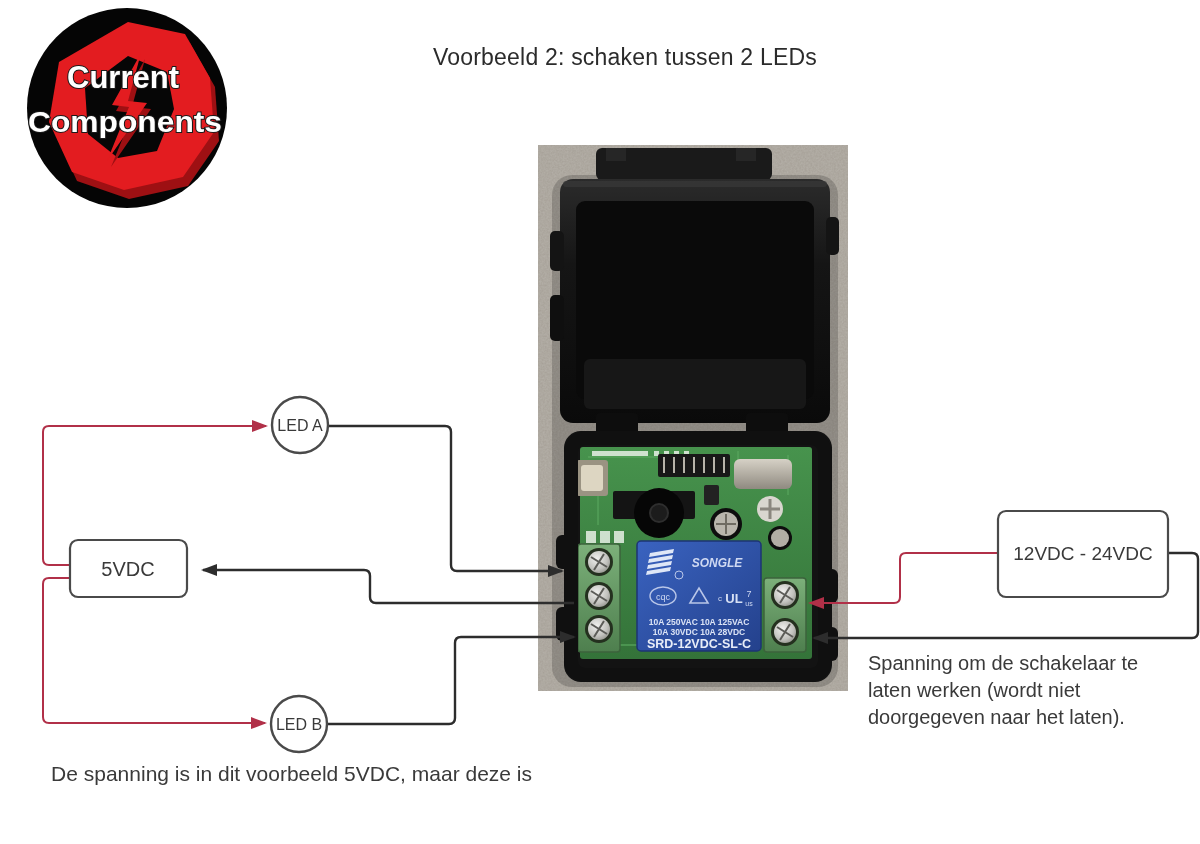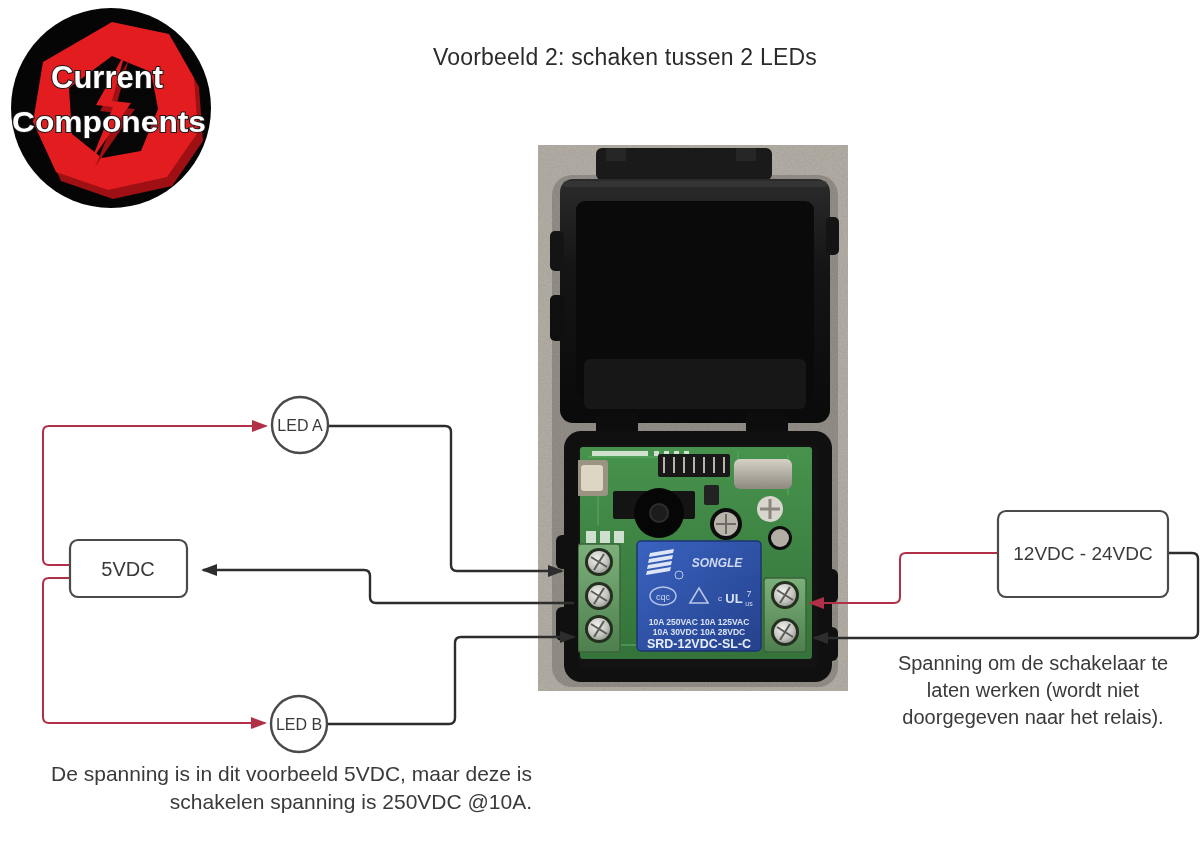--- a/index.html
+++ b/index.html
@@ -1,34 +1,34 @@
 <!DOCTYPE html>
 <html style="--wire-red: #b13048; --wire-black: #2d2d2d; --logo-red: #e31c20; --logo-red-dark: #9e1013; --relay-blue: #2e53a8; --pcb-green: #3f8a45; --terminal-green: #6fa56f;"><head>
 <meta charset="utf-8">
 <style>
   html,body{margin:0;padding:0;background:#ffffff;}
   body{font-family:"Liberation Sans", sans-serif; width:1200px; height:844px; position:relative; overflow:hidden;}
   .abs{position:absolute;}
   #title{left:320px; top:44px; width:610px; text-align:center; font-size:23px; font-weight:normal; color:#2b2b2b; letter-spacing:.2px;}
-  #right-note{left:868px; top:650px; width:330px; text-align:center; font-size:20px; line-height:27px; color:#3a3a3a;}
+  #right-note{left:868px; top:650px; width:330px; font-size:20px; line-height:27px; color:#3a3a3a;}
   #bottom-note{left:0px; top:760px; width:532px; text-align:right; font-size:21px; line-height:27.5px; color:#3a3a3a;}
   #photo{left:538px; top:145px; width:310px; height:546px;}
   #overlay{left:0; top:0; width:1200px; height:844px; pointer-events:none;}
   svg text{font-family:"Liberation Sans", sans-serif;}
   .wire-red{stroke:var(--wire-red,#b13048); stroke-width:2; fill:none;}
   .wire-black{stroke:var(--wire-black,#2d2d2d); stroke-width:2.4; fill:none;}
   .node-circle{fill:#ffffff; stroke:#4a4a4a; stroke-width:2.4;}
   .node-label{font-size:16px; fill:#3a3a3a;}
   .box{fill:#ffffff; stroke:#4a4a4a; stroke-width:2.2;}
   .box-label{font-size:20px; fill:#3a3a3a;}
 </style>
 </head>
 <body>
 
-<div class="abs" style="left:8px; top:4px; width:206px; height:206px;">
+<div class="abs" style="left:24px; top:4px; width:206px; height:206px;">
   <svg width="206" height="206" viewBox="0 0 206 206">
     <circle cx="103" cy="104" r="100" fill="#050505"></circle>
 
     <polygon points="106,22 163,34 188,78 192,132 161,177 102,190 50,172 27,122 37,62" fill="var(--logo-red-dark,#9e1013)" transform="translate(3,5)"></polygon>
     <polygon points="104,18 161,30 186,74 190,128 159,173 100,186 48,168 25,118 35,58" fill="var(--logo-red,#e31c20)"></polygon>
     <polygon points="104,52 143,68 150,105 133,147 94,154 64,130 61,84" fill="#060606"></polygon>
 
     <polygon points="119,52 90,104 107,106 85,160 125,102 106,100" fill="var(--logo-red-dark,#9e1013)" transform="translate(2,3)"></polygon>
     <polygon points="117,49 88,101 105,103 83,157 123,99 104,97" fill="var(--logo-red,#e31c20)"></polygon>
     <text x="99" y="84" text-anchor="middle" font-size="31" font-weight="bold" fill="#ffffff" style="paint-order:stroke; stroke:#1a1a1a; stroke-width:2px;">Current</text>
@@ -222,19 +222,18 @@
   </g>
   <g>
     <rect class="box" x="998" y="511" width="170" height="86" rx="8"></rect>
     <text class="box-label" x="1083" y="560" text-anchor="middle" style="font-size:19px">12VDC - 24VDC</text>
   </g>
 </svg>
 
 <div id="right-note" class="abs">
   <div>Spanning om de schakelaar te</div>
   <div>laten werken (wordt niet</div>
-  <div>doorgegeven naar het relais).</div>
+  <div>doorgegeven naar het laten).</div>
 </div>
 
 <div id="bottom-note" class="abs">
   <div>De spanning is in dit voorbeeld 5VDC, maar deze is</div>
-  <div>schakelen spanning is 250VDC @10A.</div>
 </div>
 
 </body></html>

